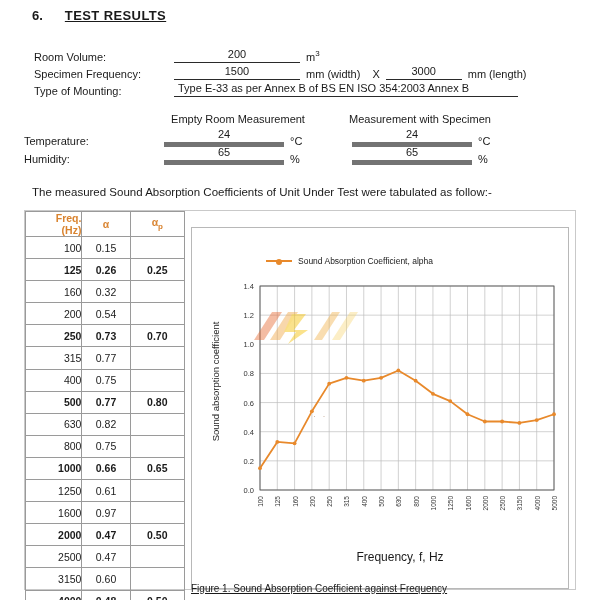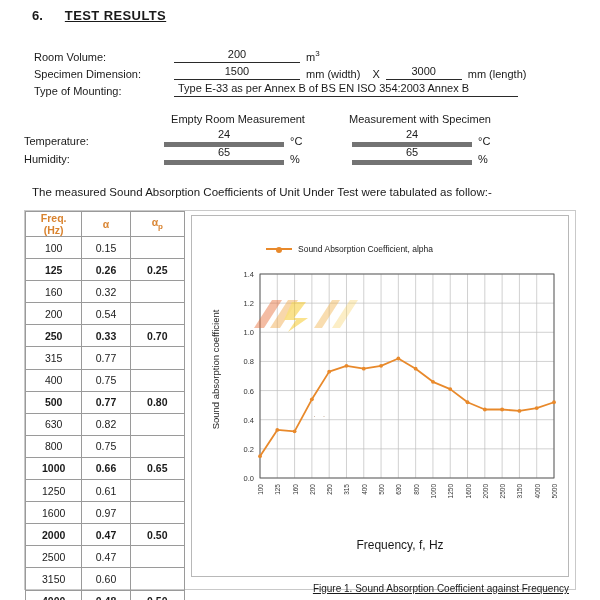--- a/index.html
+++ b/index.html
@@ -141,31 +141,31 @@
     text-align: center;
     padding: 0;
     font-weight: normal;
   }
   .tbl th {
     color: #d9832f;
     font-weight: bold;
     font-size: 10.5px;
     height: 17px;
   }
-  .tbl .c-freq { width: 54px; }
+  .tbl .c-freq { width: 54px; text-align: right; }
   .tbl .c-a { width: 46px; }
   .tbl .c-ap { width: 52px; margin-top: 8px; }
   .tbl td.bold { font-weight: bold; }
   .sub { font-size: 8px; vertical-align: sub; }
 
   
   .chart-panel {
     position: absolute;
     left: 166px;
-    top: 4px;
+    top: 16px;
     width: 378px;
     height: 362px;
     border: 1px solid #b8b8b8;
     box-sizing: border-box;
     background: #fff;
   }
   .legend {
     position: absolute;
     left: 74px;
     top: 28px;
@@ -206,21 +206,21 @@
     text-align: center;
     font-size: 12px;
     padding-left: 40px;
     box-sizing: border-box;
   }
   .fig-caption {
     position: absolute;
     left: 166px;
     top: 372px;
     width: 378px;
-    text-align: right;
+    text-align: left;
     font-size: 10px;
     text-decoration: underline;
   }
   .plot-svg { position: absolute; left: 0; top: 0; }
   .watermark {
     position: absolute;
     left: 56px;
     top: 78px;
     width: 130px;
     height: 42px;
@@ -246,21 +246,21 @@
     <span class="section-title">TEST RESULTS</span>
   </div>
 
   <div class="info">
     <div class="info-row">
       <span class="info-label">Room Volume:</span>
       <span class="fieldline" style="width:126px;">200</span>
       <span class="unit"><span>m</span><span class="sup">3</span></span>
     </div>
     <div class="info-row">
-      <span class="info-label">Specimen Dimension:</span>
+      <span class="info-label">Specimen Frequency:</span>
       <span class="fieldline" style="width:126px;">1500</span>
       <span class="unit">mm (width)</span>
       <span class="unit">X</span>
       <span class="fieldline" style="width:76px;">3000</span>
       <span class="unit">mm (length)</span>
     </div>
     <div class="info-row">
       <span class="info-label">Type of Mounting:</span>
       <span class="fieldline" style="width:340px;text-align:left;padding-left:4px;">Type E-33 as per Annex B of BS EN ISO 354:2003 Annex B</span>
     </div>
@@ -324,21 +324,21 @@
             <td class="c-a">0.32</td>
             <td class="c-ap bold"></td>
           </tr>
           <tr>
             <td class="c-freq">200</td>
             <td class="c-a">0.54</td>
             <td class="c-ap bold"></td>
           </tr>
           <tr>
             <td class="c-freq bold">250</td>
-            <td class="c-a bold">0.33</td>
+            <td class="c-a bold">0.73</td>
             <td class="c-ap bold">0.70</td>
           </tr>
           <tr>
             <td class="c-freq">315</td>
             <td class="c-a">0.77</td>
             <td class="c-ap bold"></td>
           </tr>
           <tr>
             <td class="c-freq">400</td>
             <td class="c-a">0.75</td>

